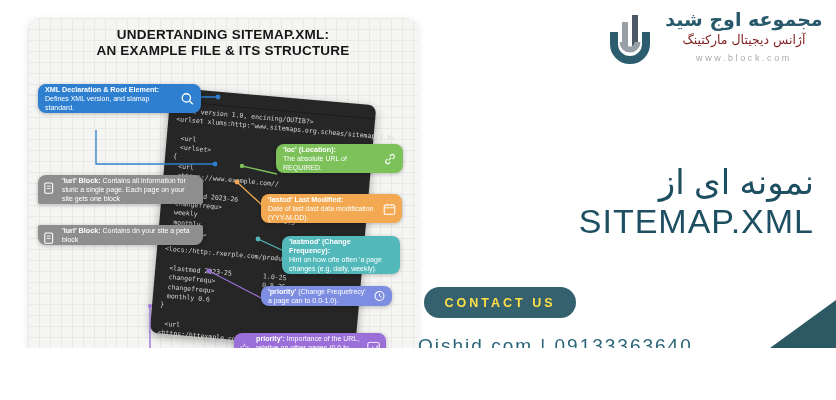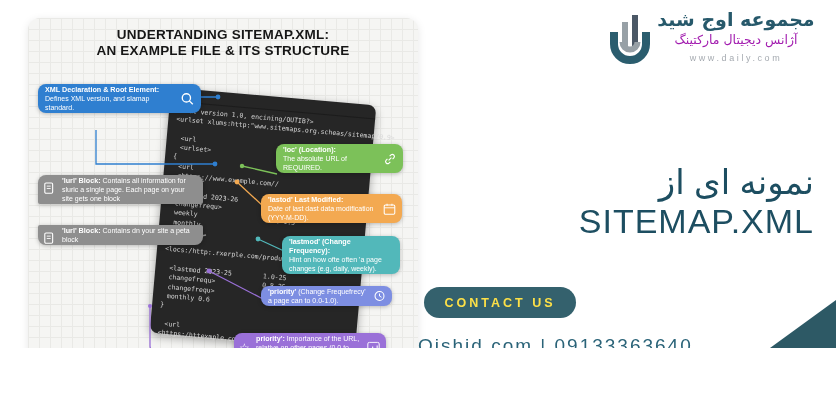--- a/index.html
+++ b/index.html
@@ -45,26 +45,26 @@
   .gico{position:absolute;left:6px;top:7px;line-height:0;}
   .co-green{left:248px;top:126px;width:94px;background:#7cc159;}
   .co-orange{left:233px;top:176px;width:108px;background:#f3a951;}
   .co-teal{left:254px;top:218px;width:104px;background:#52b8ba;}
   .co-peri{left:233px;top:268px;width:98px;background:#7d8ee2;}
   .co-purple{left:206px;top:315px;width:104px;background:#9a70d8;padding-left:22px;}
   .star{position:absolute;left:5px;top:50%;transform:translateY(-50%);
         font-family:"DejaVu Sans",sans-serif;font-size:12px;color:#fff;}
 
   
-  .logo{position:absolute;left:608px;top:8px;display:flex;gap:4px;}
+  .logo{position:absolute;left:608px;top:8px;display:flex;gap:12px;}
   .logo-text{width:160px;text-align:center;}
   .logo-name{font-family:"DejaVu Sans",sans-serif;direction:rtl;font-weight:bold;
              font-size:19px;color:#27596b;line-height:22px;}
   .logo-tagline{font-family:"DejaVu Sans",sans-serif;direction:rtl;font-size:12.5px;
-                color:#a21caf;line-height:18px;margin-top:1px;}
+                color:#7f1d1d;line-height:18px;margin-top:1px;}
   .logo-site{font-size:9px;color:#a6abb1;letter-spacing:2.6px;margin-top:4px;}
 
   .heading{position:absolute;left:430px;top:162px;width:384px;direction:rtl;text-align:right;
            font-family:"Liberation Sans","DejaVu Sans",sans-serif;
            font-size:34px;color:#1d4e61;letter-spacing:1px;}
 
   .contact-btn{position:absolute;left:424px;top:287px;width:152px;height:31px;border:none;
                border-radius:16px;background:#34616d;color:#fde047;font-family:"Liberation Sans",sans-serif;
                font-weight:bold;font-size:12.5px;letter-spacing:3px;cursor:pointer;}
   .contact-info{position:absolute;left:418px;top:335px;font-size:19px;color:#2a6378;
@@ -208,21 +208,21 @@
       <svg viewBox="0 0 44 62" width="44" height="62">
         <path d="M6 24 V36 a16 16 0 0 0 32 0 V24" fill="none" stroke="#2b5d6e" stroke-width="8"></path>
         <rect x="14" y="14" width="6" height="26" fill="#97a0a6"></rect>
         <rect x="24" y="7" width="6" height="33" fill="#4b5866"></rect>
         <path d="M14.5 34 a7.5 7.5 0 0 0 15 0" fill="none" stroke="#97a0a6" stroke-width="6"></path>
       </svg>
     </span>
     <div class="logo-text">
       <div class="logo-name">مجموعه اوج شید</div>
       <div class="logo-tagline">آژانس دیجیتال مارکتینگ</div>
-      <div class="logo-site">www.daily.com</div>
+      <div class="logo-site">www.block.com</div>
     </div>
   </div>
 
   <div class="heading" dir="rtl">نمونه ای از  SITEMAP.XML</div>
 
   <button class="contact-btn">CONTACT US</button>
 
   <div class="contact-info">Ojshid.com | 09133363640</div>
 
   <div class="band"></div>

